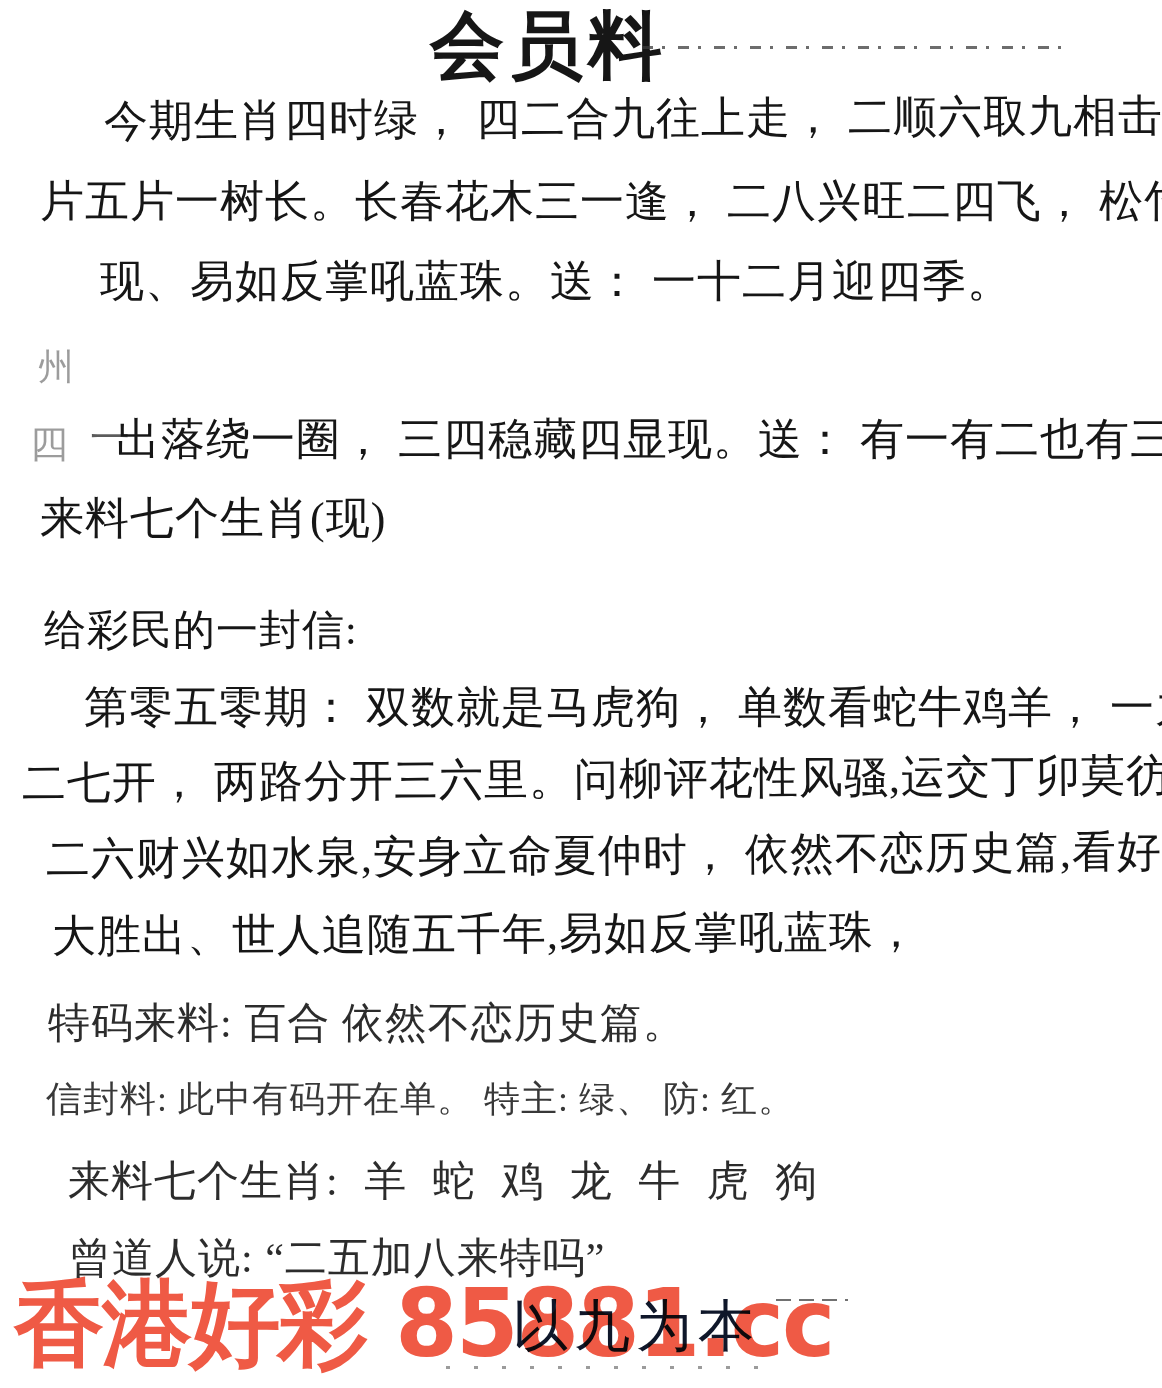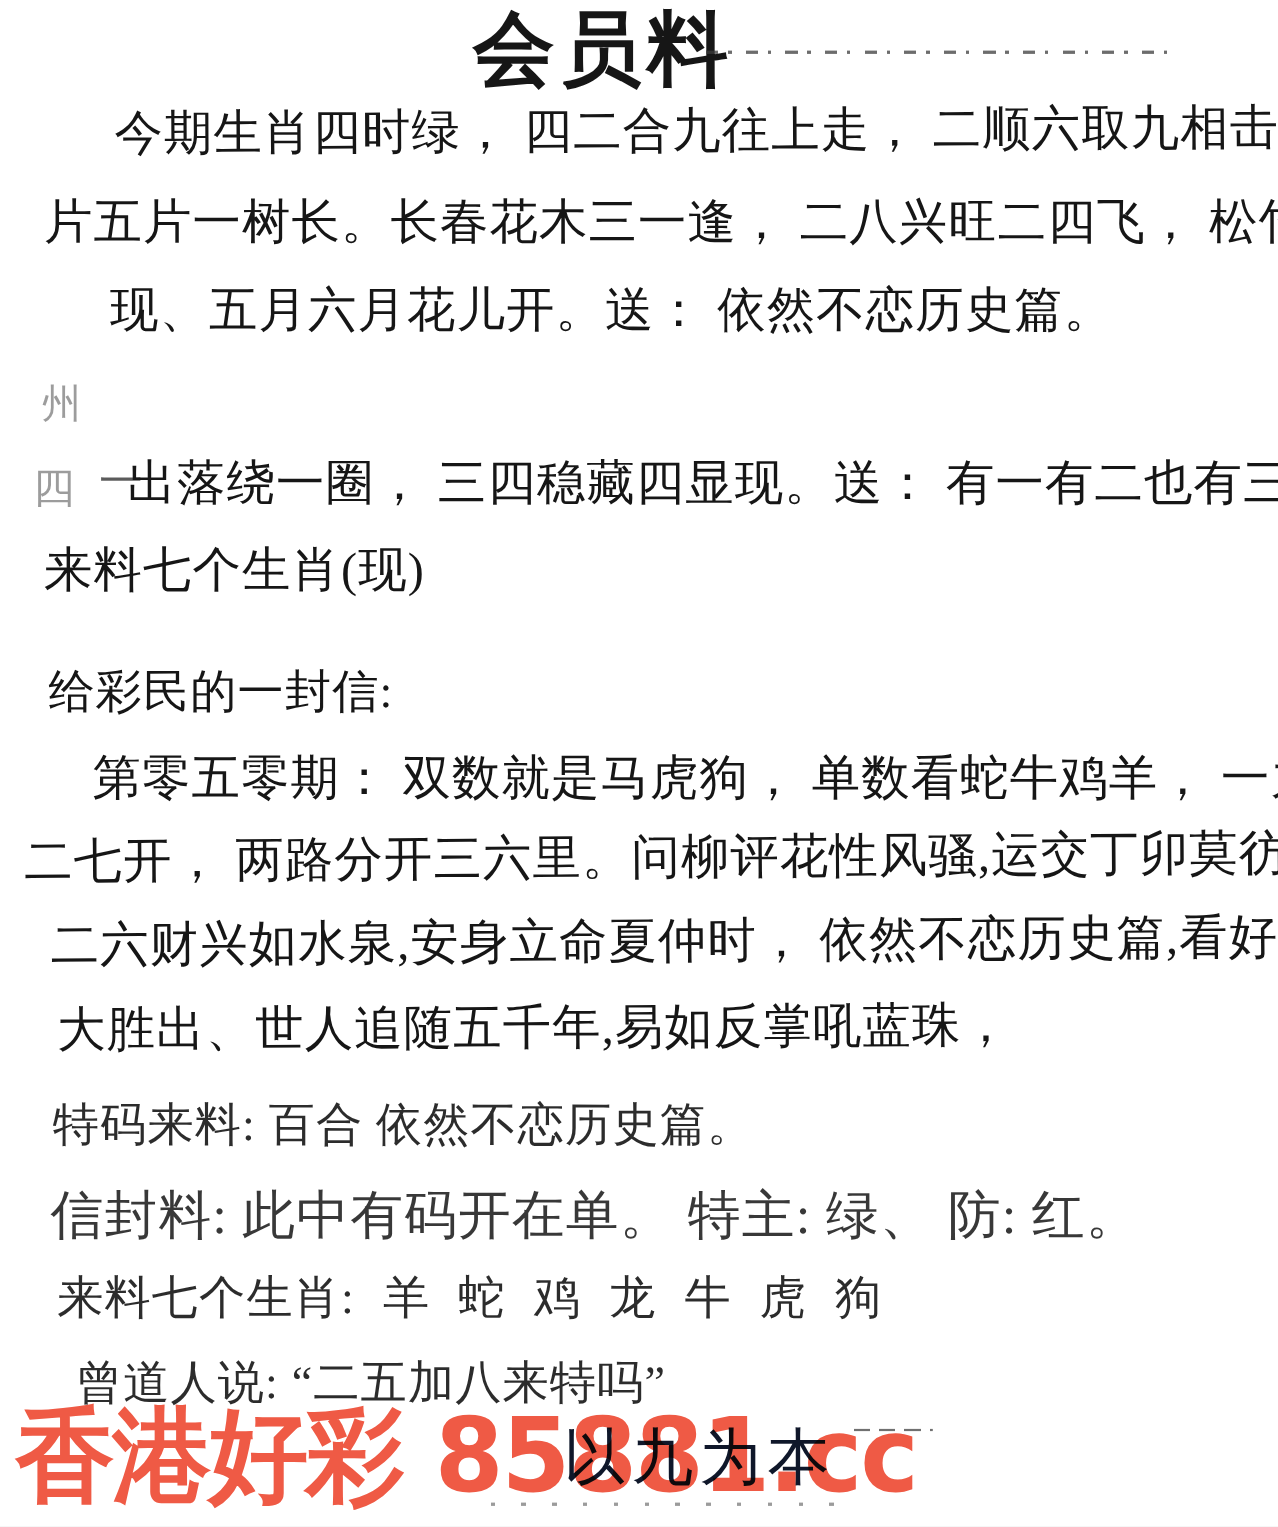--- a/index.html
+++ b/index.html
@@ -42,22 +42,22 @@
   #m6{top:495px;left:40px;}
   .faint{opacity:.42;filter:blur(.4px);}
   #letter-intro{top:607px;left:44px;font-size:42px;text-align:center;}
   #envelope-title{top:582px;left:438px;font-size:70px;}
   #e1{top:684px;left:84px;}
   #e2{top:760px;left:22px;transform:rotate(-0.4deeg);}
   #e2{top:760px;left:22px;transform:rotate(-0.4deg);}
   #e3{top:836px;left:46px;transform:rotate(-0.4deg);}
   #e4{top:913px;left:52px;transform:rotate(-0.3deg);}
   #e5{top:1000px;left:48px;font-size:42px;opacity:.9;}
-  #e6{top:1080px;left:46px;font-size:48px;opacity:.85;}
-  #e7{top:1158px;left:52px;font-size:42px;word-spacing:14px;opacity:.9;}
+  #e6{top:1080px;left:46px;font-size:36px;opacity:.85;}
+  #e7{top:1158px;left:68px;font-size:42px;word-spacing:14px;opacity:.9;}
   #e8{top:1235px;left:69px;font-size:42px;opacity:.9;}
   #hidden-motto{
     top:1296px;left:512px;
     font-size:56px;letter-spacing:6px;color:#0f172a;
   }
   #site-watermark{
     top:1272px;left:14px;
     font-family:"DejaVu Sans","Liberation Sans",sans-serif;
     font-weight:700;
     font-size:90px;
@@ -81,21 +81,21 @@
 </head>
 <body>
 
 <div class="page">
 
   <div class="ln title" id="member-title">会员料</div>
   <div id="noise-dashes"></div>
 
   <div class="ln" id="m1">今期生肖四时绿， 四二合九往上走， 二顺六取九相击， 三</div>
   <div class="ln" id="m2">片五片一树长。长春花木三一逢， 二八兴旺二四飞， 松竹二时</div>
-  <div class="ln" id="m3">现、五月六月花儿开。送： 依然不恋历史篇。</div>
+  <div class="ln" id="m3">现、易如反掌吼蓝珠。送： 一十二月迎四季。</div>
 
   <div class="ln faint" id="m4p">州</div>
 
   <div class="ln faint" id="m5p">四</div>
   <div class="ln" id="m5d">一</div>
   <div class="ln" id="m5">出落绕一圈， 三四稳藏四显现。送： 有一有二也有三</div>
 
   <div class="ln" id="m6">来料七个生肖(现)</div>
 
   <div class="ln" id="letter-intro">给彩民的一封信:</div>

